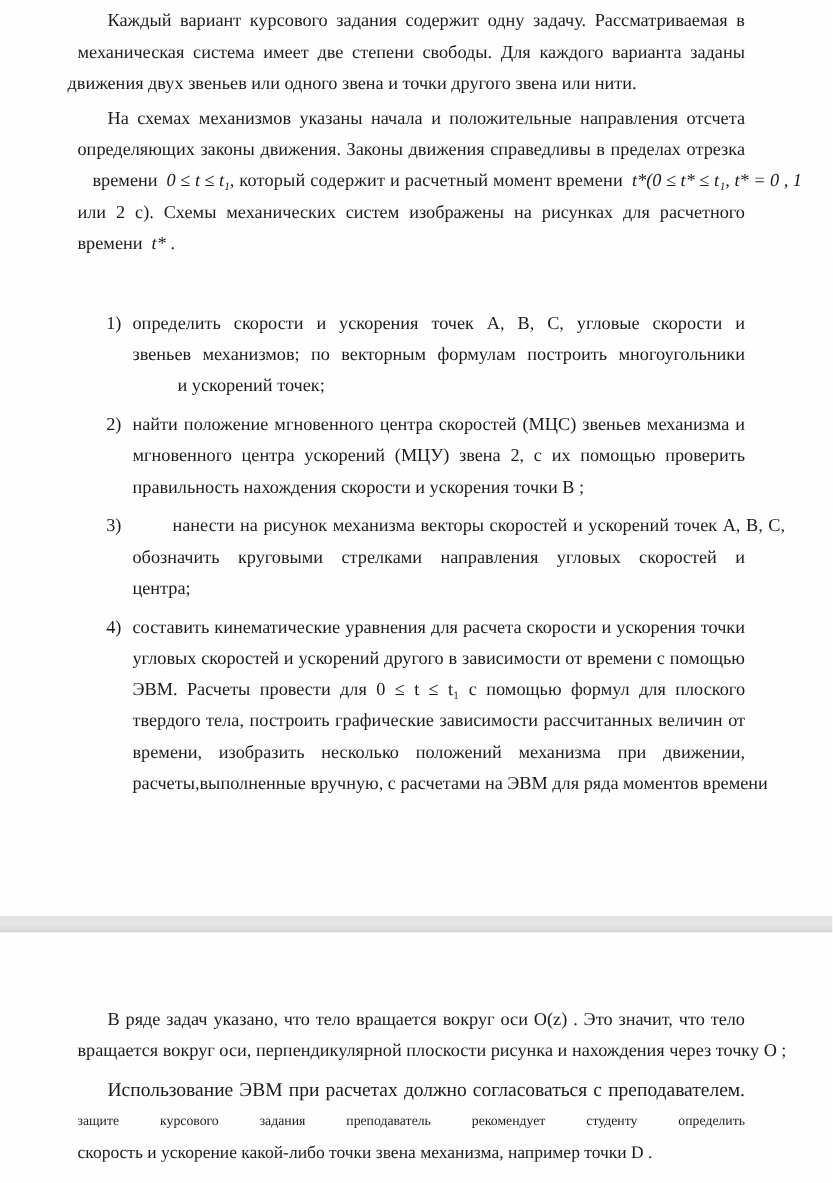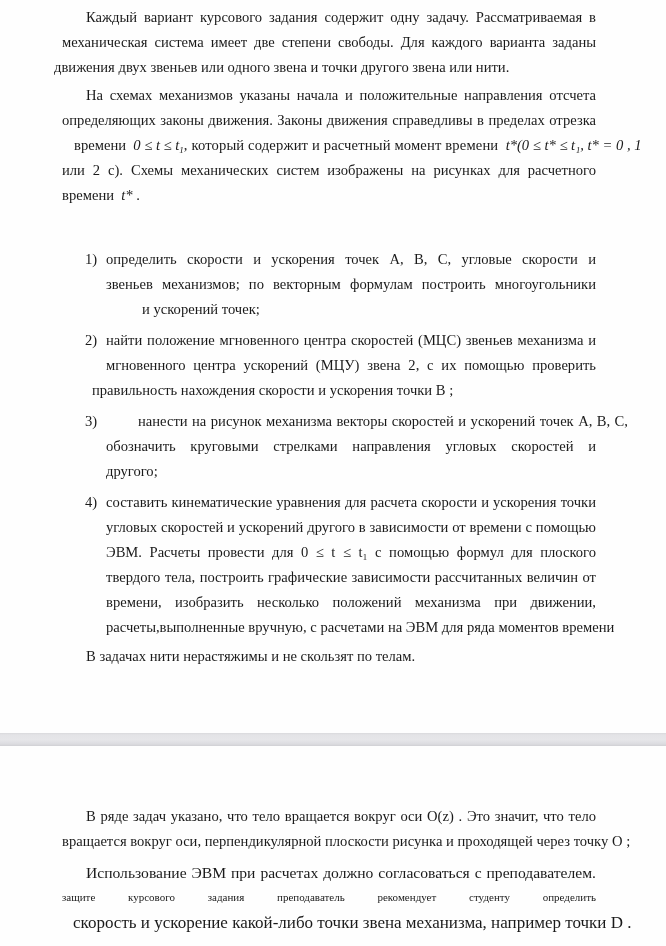--- a/index.html
+++ b/index.html
@@ -89,49 +89,48 @@
     <div class="num" style="top:250px;">1)</div>
     <div class="line just" style="left:106px; top:250px; width:490px;">определить скорости и ускорения точек  A, B, C,  угловые скорости и ускорения всех</div>
     <div class="line just" style="left:106px; top:275px; width:490px;">звеньев механизмов; по векторным формулам построить многоугольники скоростей</div>
     <div class="line" style="left:106px; top:300px;margin-left:36px;">и ускорений точек;</div>
   </div>
 
   <div>
     <div class="num" style="top:331px;">2)</div>
     <div class="line just" style="left:106px; top:331px; width:490px;">найти положение мгновенного центра скоростей (МЦС) звеньев механизма и</div>
     <div class="line just" style="left:106px; top:356px; width:490px;">мгновенного центра ускорений (МЦУ) звена 2, с их помощью проверить</div>
-    <div class="line" style="left:92px; top:381px;">правильность нахождения скорости и ускорения точки  B ;</div>
+    <div class="line" style="left:106px; top:381px;">правильность нахождения скорости и ускорения точки  B ;</div>
   </div>
 
   <div>
     <div class="num" style="top:412px;">3)</div>
     <div class="line just" style="left:106px; top:412px; width:490px;margin-left:32px;">нанести на рисунок механизма векторы скоростей и ускорений точек  A, B, C,</div>
     <div class="line just" style="left:106px; top:437px; width:490px;">обозначить круговыми стрелками направления угловых скоростей и ускорений</div>
-    <div class="line" style="left:106px; top:462px;">другого;</div>
+    <div class="line" style="left:106px; top:462px;">центра;</div>
   </div>
 
   <div>
     <div class="num" style="top:493px;">4)</div>
     <div class="line just" style="left:106px; top:493px; width:490px;">составить кинематические уравнения для расчета скорости и ускорения точки  B ,</div>
     <div class="line just" style="left:106px; top:518px; width:490px;">угловых скоростей и ускорений другого в зависимости от времени с помощью</div>
     <div class="line just" style="left:106px; top:543px; width:490px;">ЭВМ. Расчеты провести для  0 ≤ t ≤ t₁  с помощью формул для плоского движения</div>
     <div class="line just" style="left:106px; top:568px; width:490px;">твердого тела, построить графические зависимости рассчитанных величин от</div>
     <div class="line just" style="left:106px; top:593px; width:490px;">времени, изобразить несколько положений механизма при движении, сопоставить</div>
     <div class="line" style="left:106px; top:618px;">расчеты,выполненные вручную, с расчетами на ЭВМ для ряда моментов времени</div>
   </div>
 
-  <div class="line" style="left:86px; top:647px;">В задачах нити нерастяжимы и не скользят по телам.</div>
 </div>
 
 <div class="page-break"></div>
 
 <div class="page" id="page2">
   <div>
     <div class="line just" style="left:86px; top:61px; width:510px;">В ряде задач указано, что тело вращается вокруг оси  O(z) . Это значит, что тело</div>
-    <div class="line" style="left:62px; top:86px;">вращается вокруг оси, перпендикулярной плоскости рисунка и проходящей через точку  O ;</div>
+    <div class="line" style="left:62px; top:86px;">вращается вокруг оси, перпендикулярной плоскости рисунка и нахождения через точку  O ;</div>
   </div>
 
   <div>
     <div class="line just" style="left:86px; top:118px; width:510px; font-size:15.6px;">Использование ЭВМ при расчетах должно согласоваться с преподавателем. При</div>
     <div class="line just" style="left:62px; top:142px; width:534px; font-size:11px;">защите курсового задания преподаватель рекомендует студенту определить</div>
-    <div class="line" style="left:73px; top:168px; font-size:17px;">скорость и ускорение какой-либо точки звена механизма, например точки  D .</div>
+    <div class="line" style="left:62px; top:168px; font-size:14px;">скорость и ускорение какой-либо точки звена механизма, например точки  D .</div>
   </div>
 </div>
 
 </body></html>

